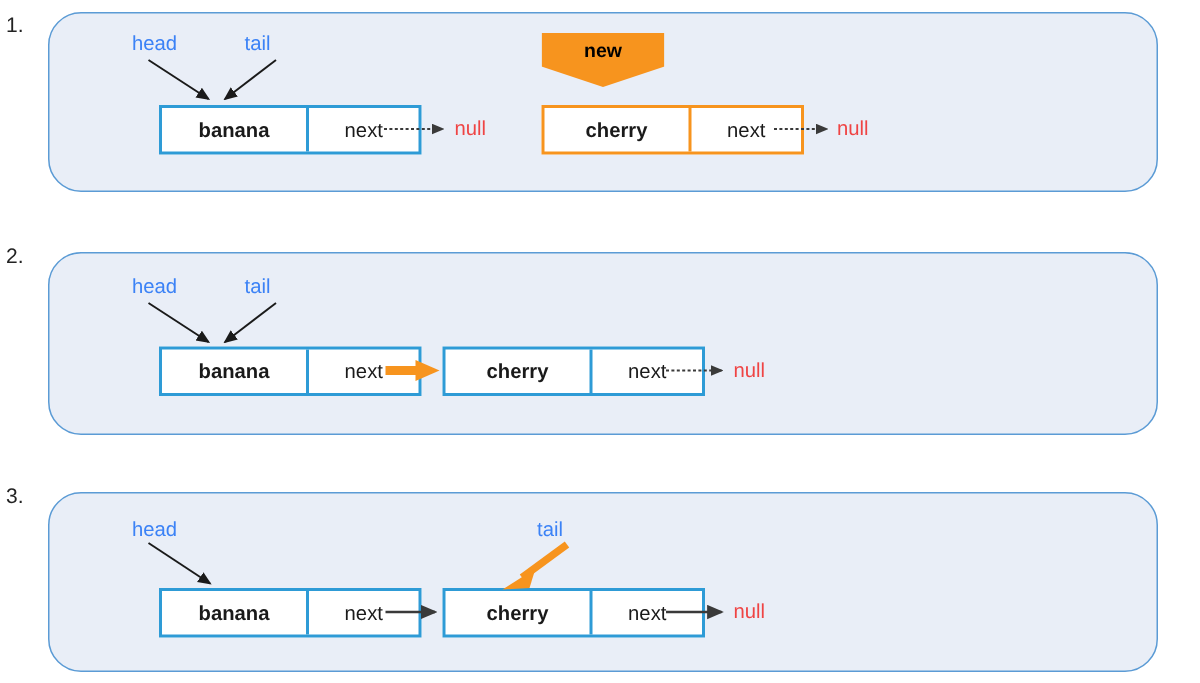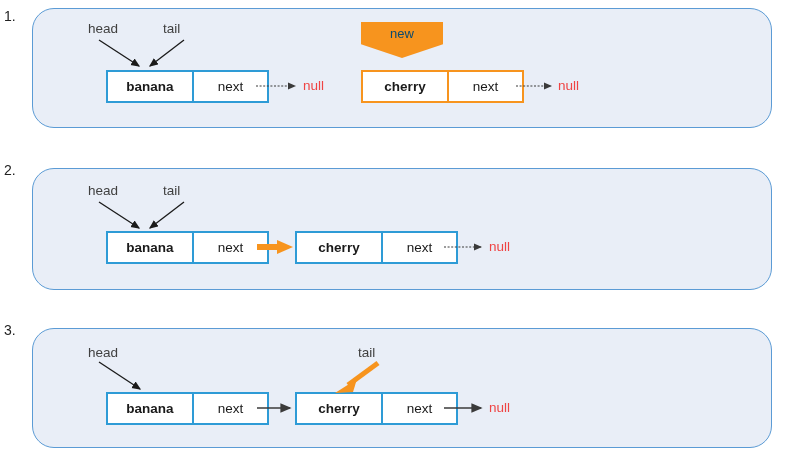--- a/index.html
+++ b/index.html
@@ -44,43 +44,43 @@
     border:2px solid #2e9bd6;
   }
   .node.orange{border-color:#f7941e;}
   .node .cell{
     display:flex;align-items:center;justify-content:center;
     box-sizing:border-box;
     font-size:13.5px;
     color:#1a1a1a;
   }
   .node .cell.value{
-    width:86px;
+    width:98px;
     font-weight:bold;
     border-right:2px solid #2e9bd6;
   }
   .node.orange .cell.value{border-right-color:#f7941e;}
   .node .cell.next{width:73px;font-weight:normal;}
 
   
   .lbl{
     position:absolute;
     font-size:13.5px;
-    color:#404040;
+    color:#3b82f6;
     white-space:nowrap;
   }
   .lbl.null-lbl{color:#ef4444;}
 
   
   .new-badge{
     position:absolute;
     width:82px;height:36px;
     background:#f7941e;
-    color:#0c4a6e;
-    font-size:13px;font-weight:normal;
+    color:#000000;
+    font-size:13px;font-weight:bold;
     display:flex;align-items:flex-start;justify-content:center;
     padding-top:4px;
     box-sizing:border-box;
     -webkit-clip-path:polygon(0 0,100% 0,100% 62%,50% 100%,0 62%);
     clip-path:polygon(0 0,100% 0,100% 62%,50% 100%,0 62%);
   }
 
   svg.overlay{
     position:absolute;left:0;top:0;
     width:800px;height:455px;

